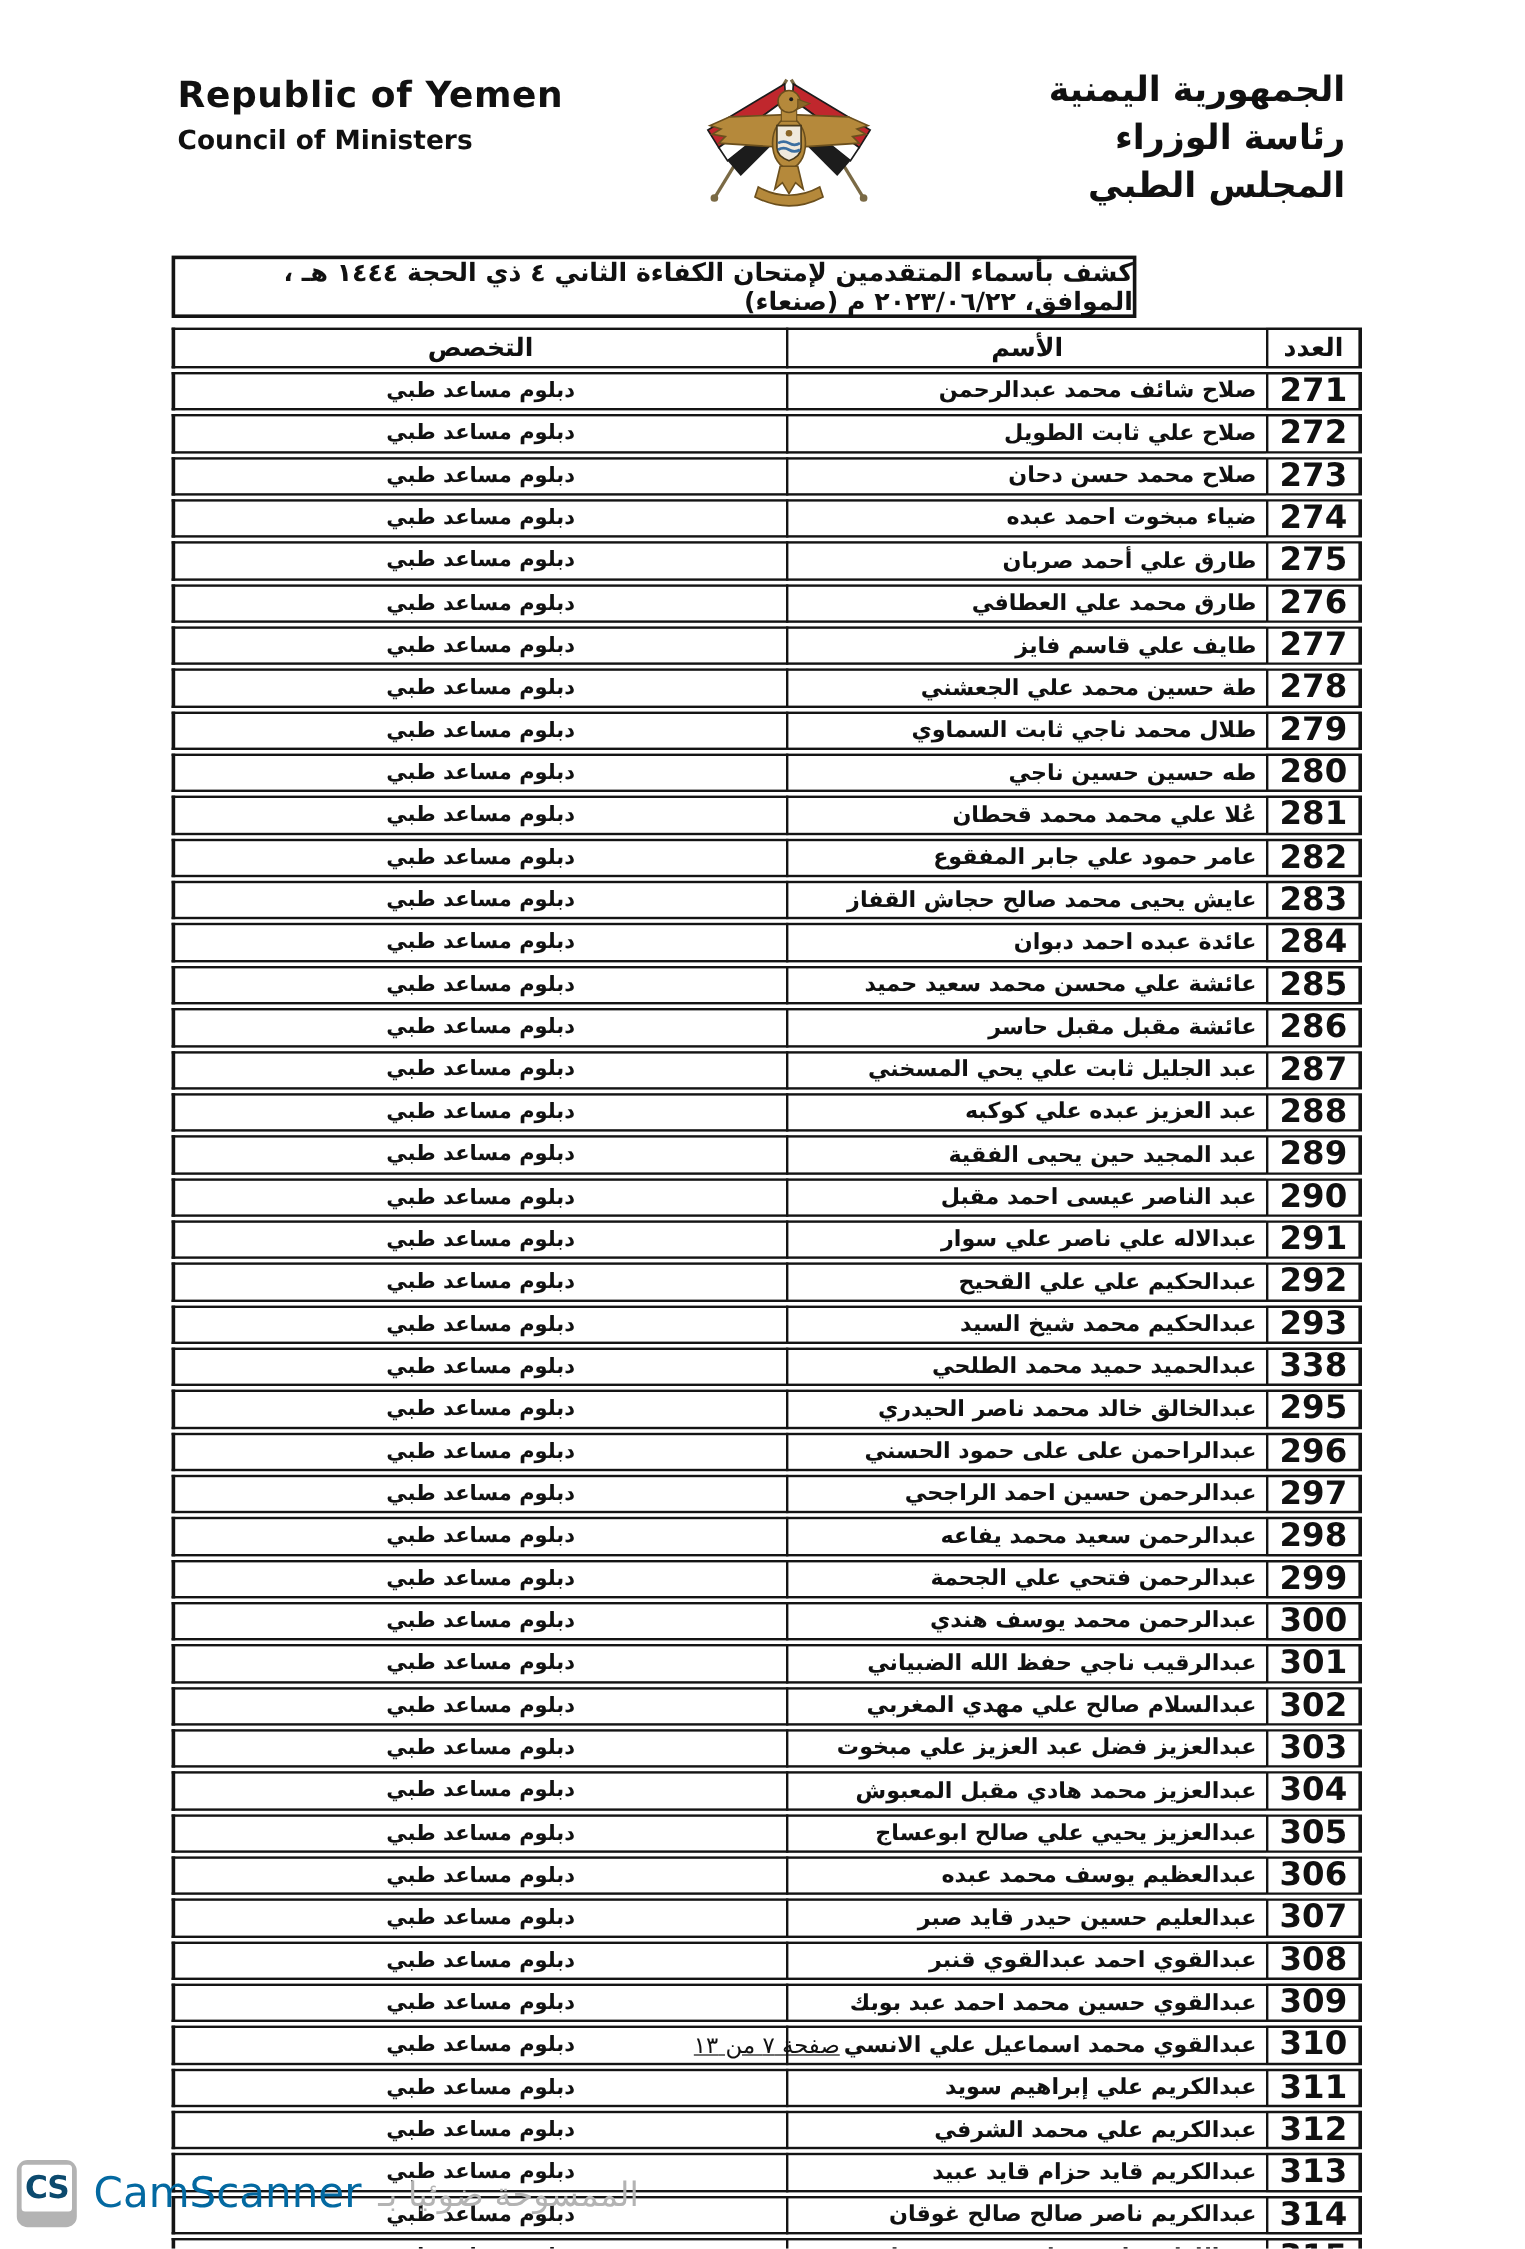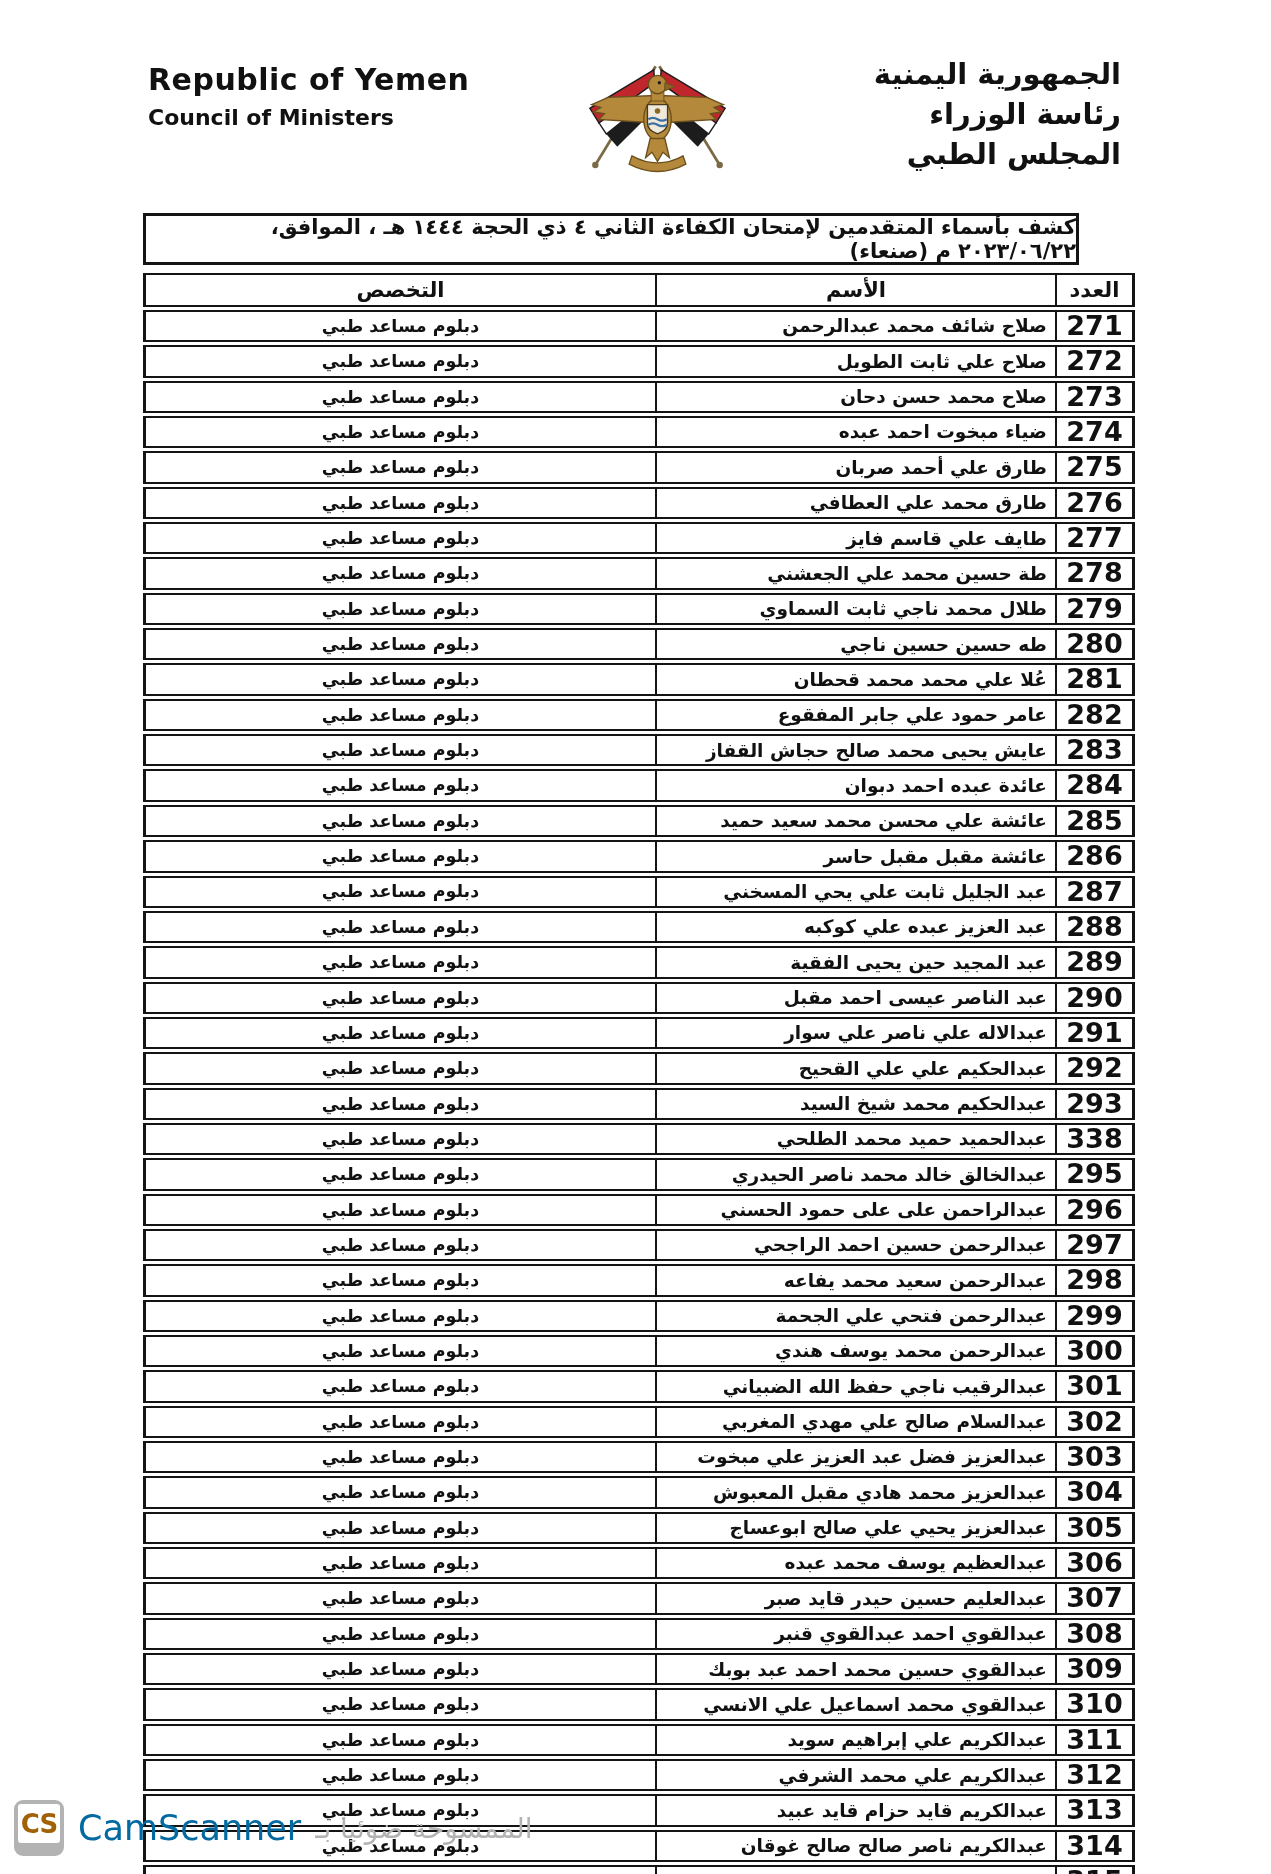--- a/index.html
+++ b/index.html
@@ -9,21 +9,21 @@
   }
   
   .hdr-en { position:absolute; left:148px; top:60px; font-weight:bold; }
   .hdr-en .l1 { font-size:30px; line-height:40px; letter-spacing:0.5px; }
   .hdr-en .l2, .hdr-en .l3 { font-size:22px; line-height:36px; }
   .hdr-ar { position:absolute; right:150px; top:54px; direction:rtl; text-align:right;
             font-weight:bold; font-size:29px; line-height:40px; }
   .emblem { position:absolute; left:545px; top:48px; width:225px; height:128px; }
   
   .title-box {
-    position:absolute; left:143px; top:213px; width:936px; height:52px;
+    position:absolute; left:143px; top:213px; width:804px; height:52px;
     border:3px solid #141414; box-sizing:border-box;
     display:flex; align-items:center; justify-content:center;
     direction:rtl; font-weight:bold; font-size:21px;
   }
   
   table.roster {
     position:absolute; left:143px; top:270px; width:992px;
     direction:rtl; table-layout:fixed;
     border-collapse:separate; border-spacing:0 3px;
   }
@@ -49,21 +49,21 @@
   
   .camscan {
     position:absolute; left:14px; top:1796px; height:64px;
     display:flex; align-items:center; gap:14px; color:#b3b3b3;
   }
   .cs-icon { position:relative; width:50px; height:56px; background:#b3b3b3;
              border-radius:9px; flex:0 0 auto; }
   .cs-icon .cs-inner {
     position:absolute; left:4px; right:4px; top:4px; bottom:13px; background:#fff;
     border-radius:3px; display:flex; align-items:center; justify-content:center;
-    font-weight:bold; font-size:26px; color:#a16207; letter-spacing:-1px;
+    font-weight:bold; font-size:26px; color:#0c4a6e; letter-spacing:-1px;
   }
   .cs-brand { font-size:35px; color:#0369a1; }
   .cs-ar { font-size:28px; color:#b3b3b3; direction:rtl; }
 </style>
 </head>
 <body>
 
 <div class="page">
 
   <div class="hdr-en">
@@ -397,20 +397,21 @@
         </tr>
 
         <tr>
           <td class="col-num">315</td>
           <td class="col-name">عبداللطيف احمد على محمد سرحان</td>
           <td class="col-spec">دبلوم مساعد طبي</td>
         </tr>
       </tbody>
   </table>
 
+  <div class="page-num">صفحة ٧ من ١٣</div>
 
   <div class="camscan">
     <div class="cs-icon">
       <div class="cs-inner">CS</div>
     </div>
     <span class="cs-brand">CamScanner</span>
     <span class="cs-ar">الممسوحة ضوئيا بـ</span>
   </div>
 
 </div>

